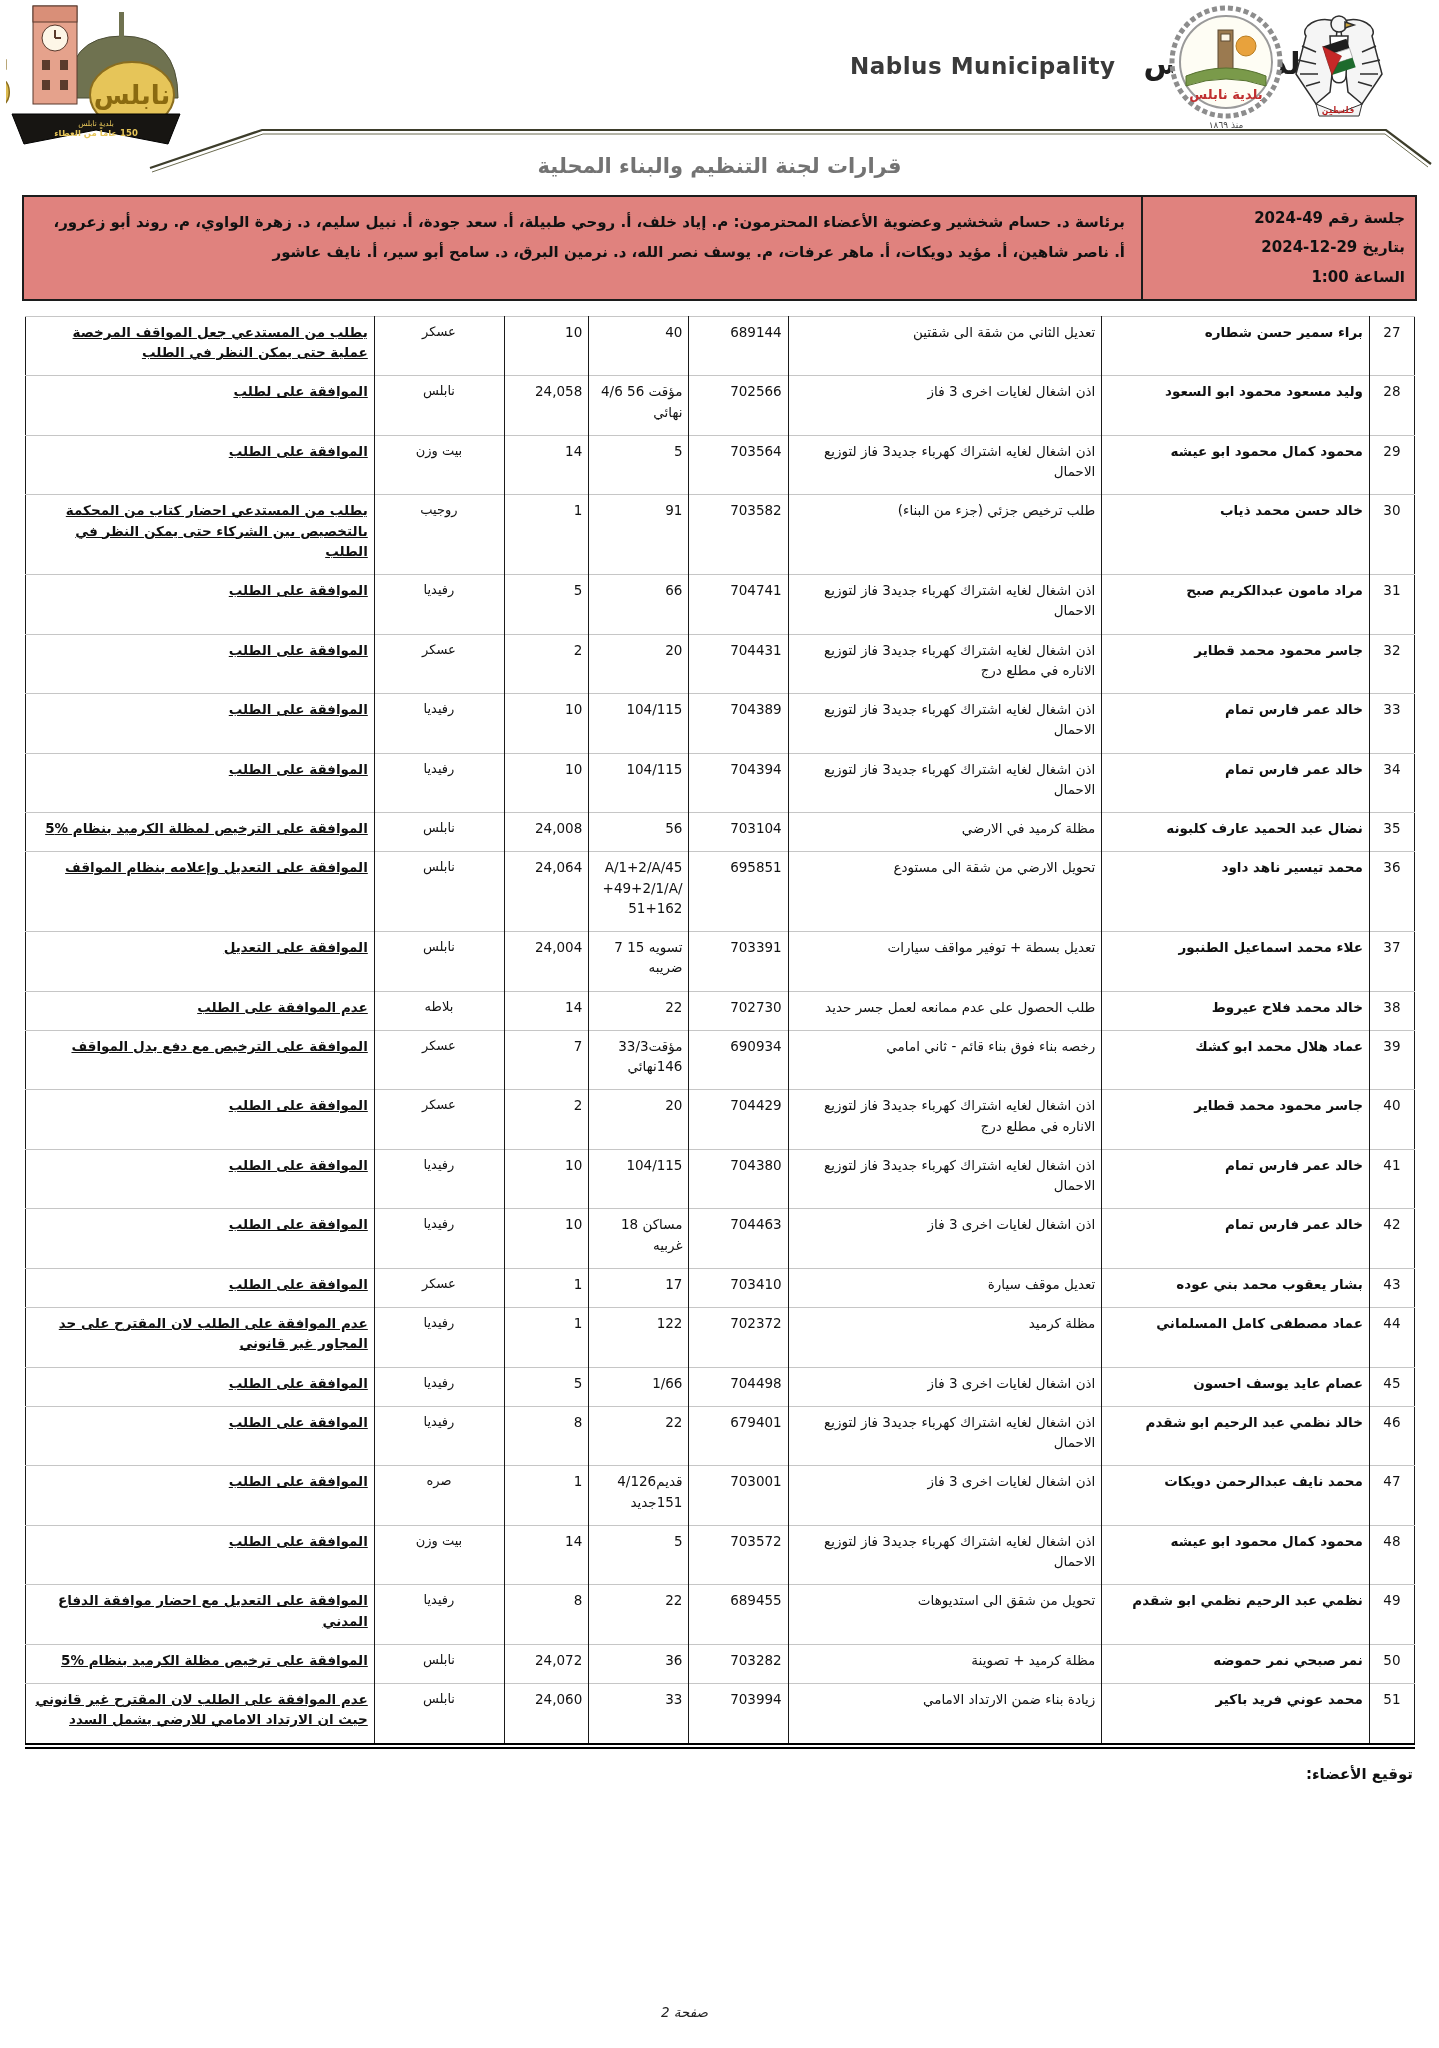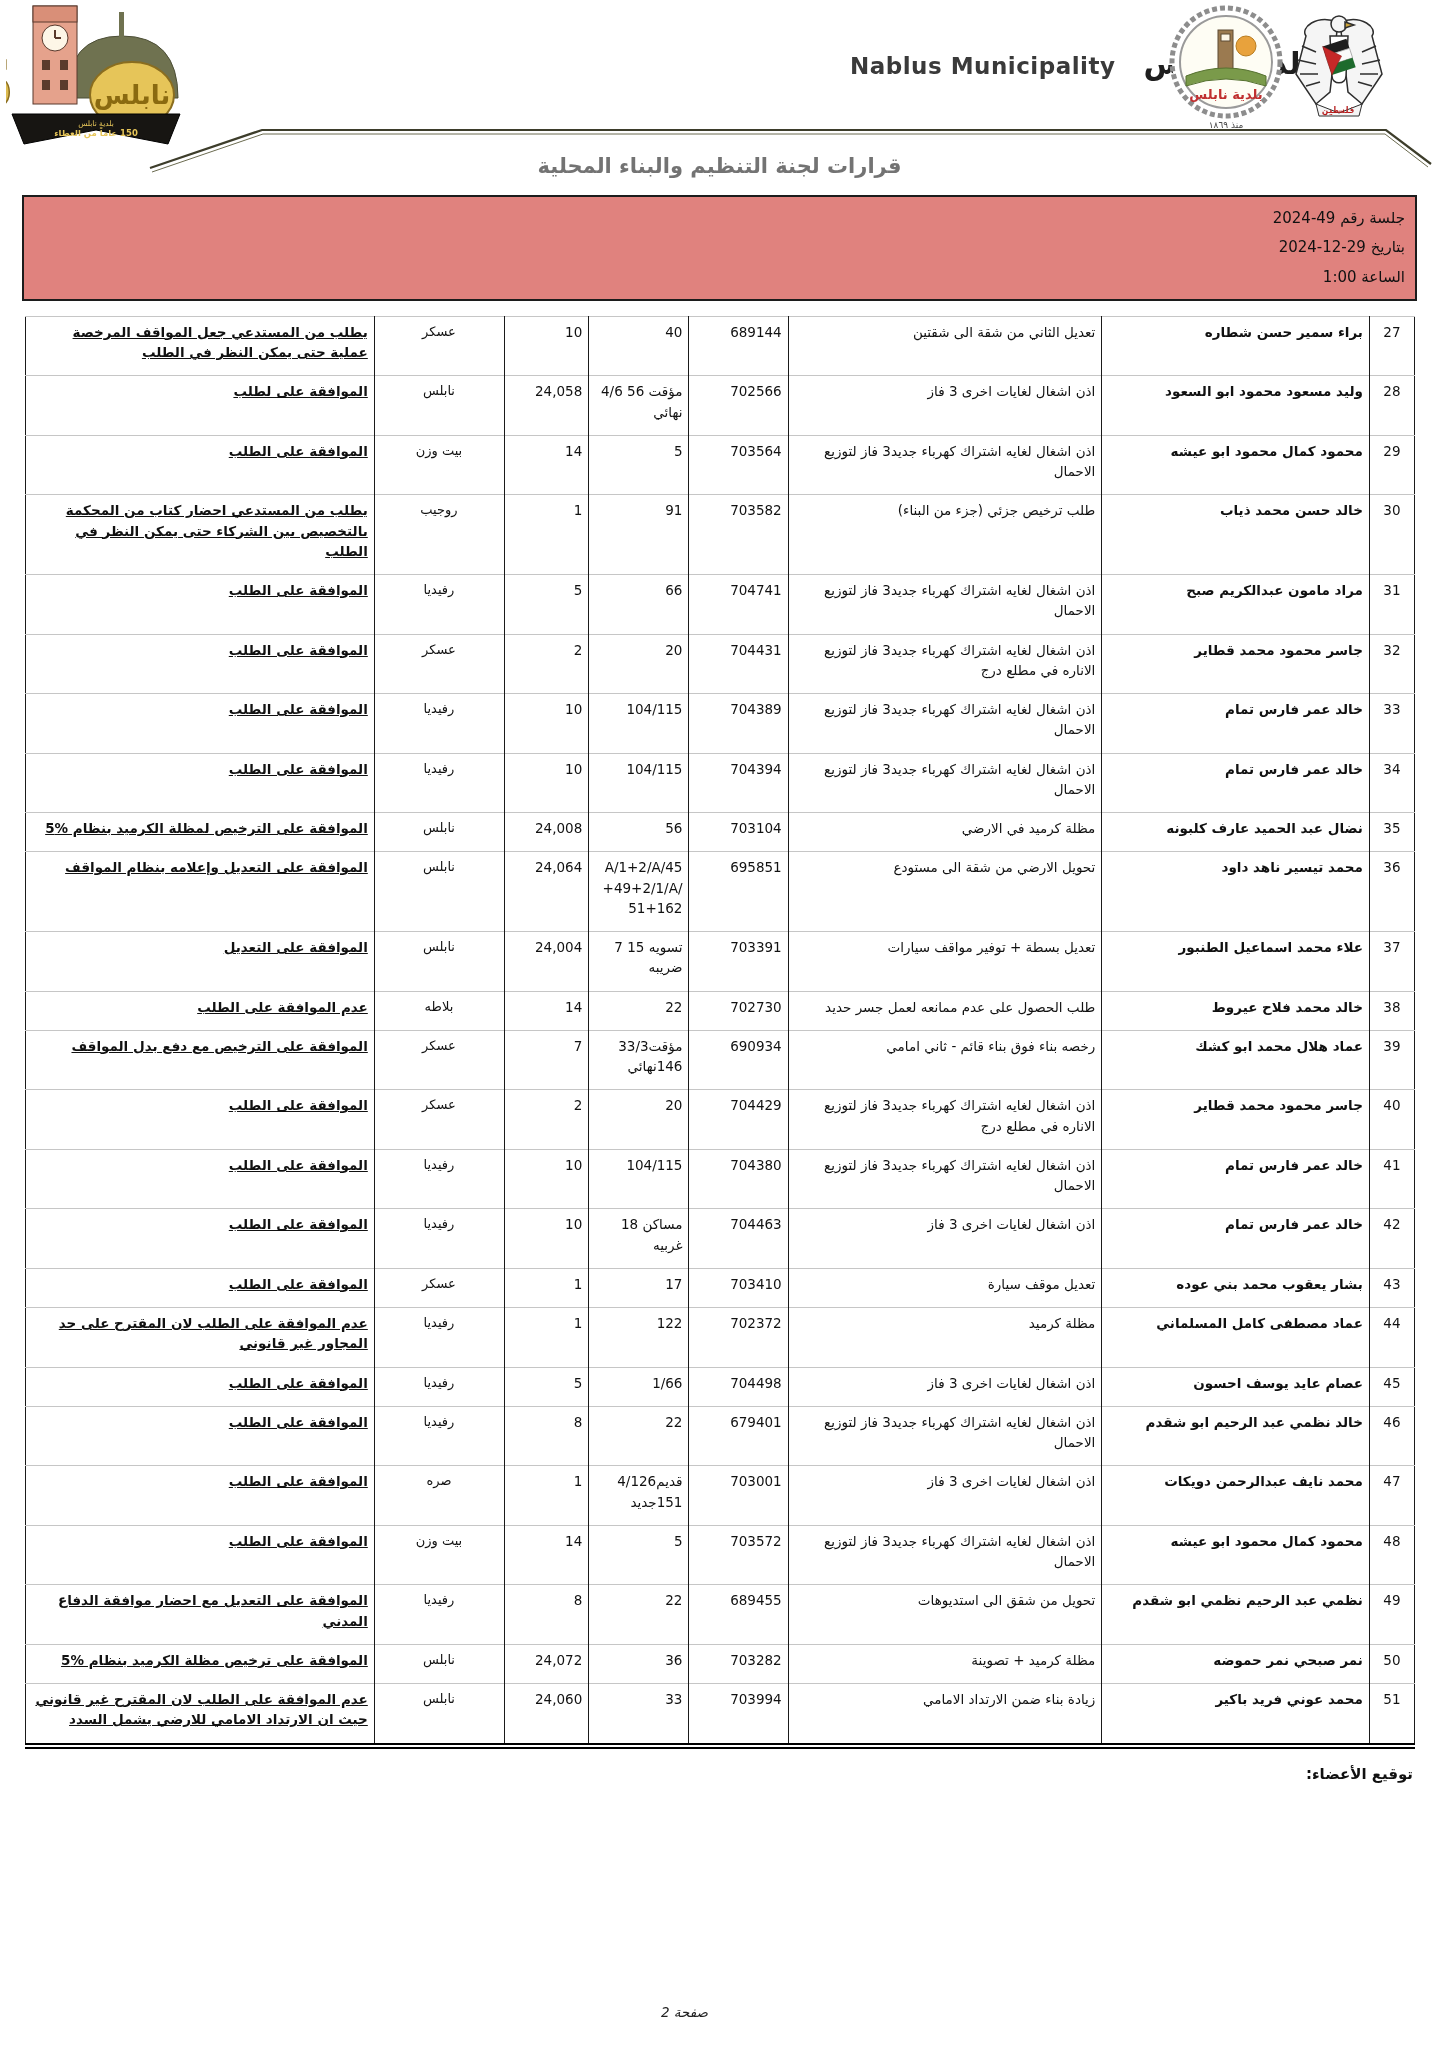--- a/index.html
+++ b/index.html
@@ -19,22 +19,22 @@
   
   .doc-title{
     margin:4px 0 0;text-align:center;font-size:21px;font-weight:bold;color:#737373;
   }
   
   .info-bar{
     margin:17px 22px 0 22px;display:flex;flex-direction:row;
     border:2px solid #1c1c1c;min-height:100px;box-sizing:border-box;
   }
   .session-cell{
-    width:296px;box-sizing:border-box;padding:7px 10px;
-    font-size:15px;font-weight:normal;line-height:1.95;text-align:right;
+    width:272px;box-sizing:border-box;padding:7px 10px;
+    font-size:15px;font-weight:bold;line-height:1.95;text-align:right;
   }
   .members-cell{
     flex:1;border-left:none;border-right:2px solid #1c1c1c;box-sizing:border-box;
     padding:10px 16px;font-size:15px;font-weight:bold;line-height:2.0;text-align:right;
   }
   
   table.decisions{
     table-layout:fixed;border-collapse:collapse;width:1390px;margin:15px 24px 0 25px;
     border:1px solid #1a1a1a;border-top:1px solid #b9b9b9;border-bottom:6px double #000;
     font-size:13.5px;
@@ -133,20 +133,21 @@
   </div>
 
   <h1 class="doc-title">قرارات لجنة التنظيم والبناء المحلية</h1>
 
   <div class="info-bar" id="info-bar" style="background: rgb(224, 130, 126);">
     <div class="session-cell">
       <div>جلسة رقم 49-2024</div>
       <div>بتاريخ 29-12-2024</div>
       <div>الساعة 1:00</div>
     </div>
+    <div class="members-cell">برئاسة د. حسام شخشير وعضوية الأعضاء المحترمون: م. إياد خلف، أ. روحي طبيلة، أ. سعد جودة، أ. نبيل سليم، د. زهرة الواوي، م. روند أبو زعرور، أ. ناصر شاهين، أ. مؤيد دويكات، أ. ماهر عرفات، م. يوسف نصر الله، د. نرمين البرق، د. سامح أبو سير، أ. نايف عاشور</div>
   </div>
 
   <table class="decisions">
     <colgroup>
       <col class="c-num">
         <col class="c-name">
         <col class="c-subject">
         <col class="c-request_no">
       <col class="c-parcel">
         <col class="c-basin">

